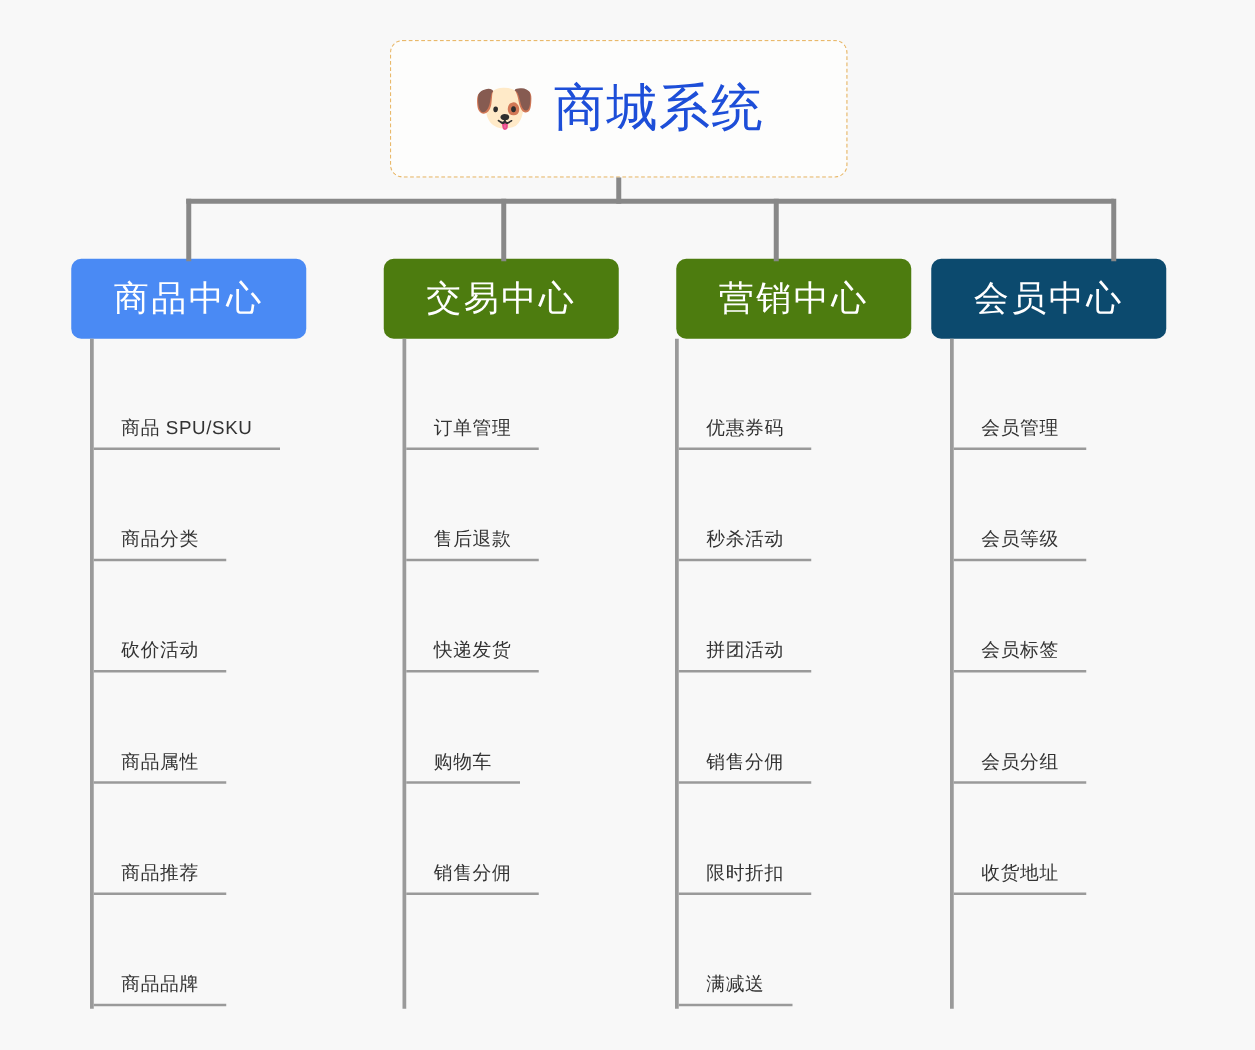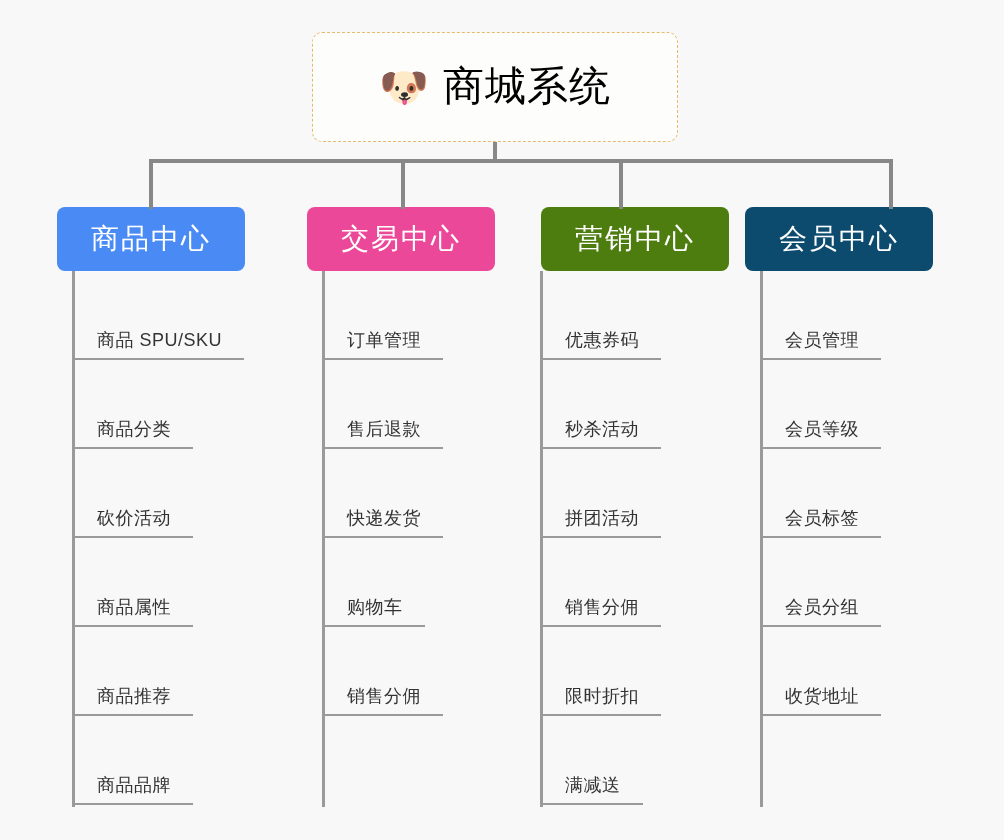--- a/index.html
+++ b/index.html
@@ -35,21 +35,21 @@
     justify-content: center;
     gap: 14px;
   }
   .root-emoji {
     font-size: 40px;
     line-height: 1;
     display: block;
   }
   .root-title {
     font-size: 41px;
-    color: #000000;
+    color: #1d4ed8;
     letter-spacing: 1px;
     white-space: nowrap;
     line-height: 1.1;
   }
 
   
   .conn {
     position: absolute;
     background: #888888;
   }
@@ -116,21 +116,21 @@
     padding-left: 18px;
     box-sizing: border-box;
   }
   .leaf-inner {
     position: relative;
     display: inline-block;
     padding: 0 22px 6px 22px;
     border-bottom: 2px solid #9a9a9a;
   }
   .leaf-label {
-    font-size: 18px;
+    font-size: 15px;
     color: #333333;
     white-space: nowrap;
     line-height: 1.2;
     letter-spacing: 0.5px;
   }
 </style>
 </head>
 <body>
 
 <div id="chart">
@@ -165,21 +165,21 @@
           <div class="leaf">
             <div class="leaf-inner"><span class="leaf-label">商品推荐</span></div>
           </div>
           <div class="leaf">
             <div class="leaf-inner"><span class="leaf-label">商品品牌</span></div>
           </div>
         </div>
       </div>
       <div class="column" style="left: 307px;">
         <div class="trunk" style="height: 536px;"></div>
-        <div class="cat-header" style="background: #ec4899;">
+        <div class="cat-header" style="background: #4d7c0f;">
           <span class="cat-header-label">交易中心</span>
         </div>
         <div class="leaf-list">
           <div class="leaf">
             <div class="leaf-inner"><span class="leaf-label">订单管理</span></div>
           </div>
           <div class="leaf">
             <div class="leaf-inner"><span class="leaf-label">售后退款</span></div>
           </div>
           <div class="leaf">

